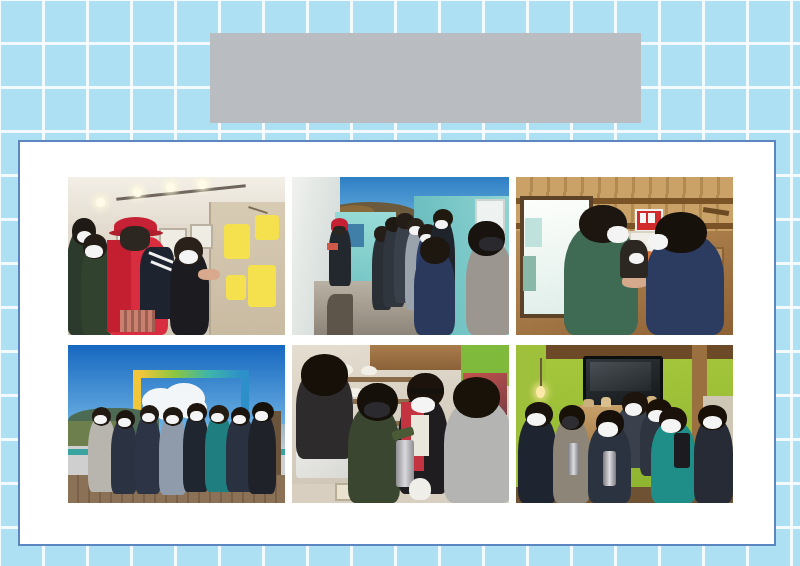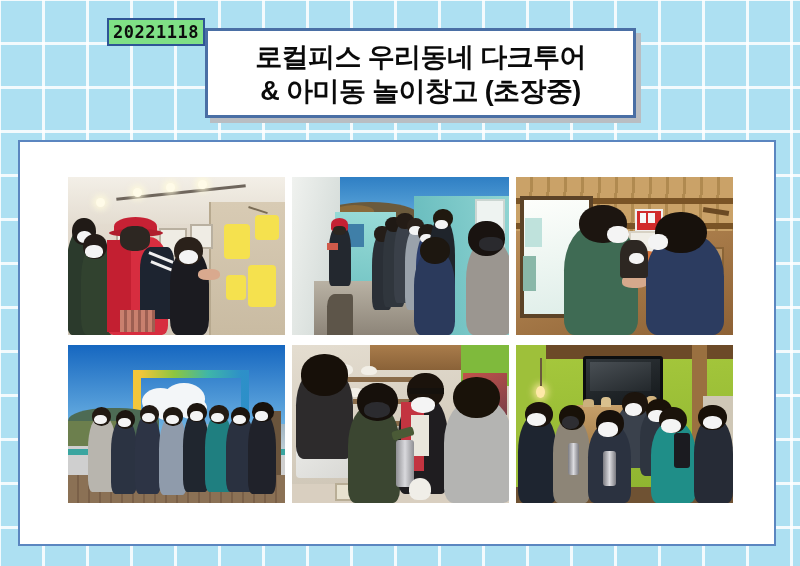--- a/index.html
+++ b/index.html
@@ -197,29 +197,22 @@
   .mask { background:#f4f4f4; border-radius:46%; }
   .head { border-radius:48%; }
 </style>
 </head>
 <body>
 
 <div id="page">
 
   <div id="grid-bg"></div>
 
-  <div id="date-badge">
-    <span class="date-text">20221118</span>
-  </div>
 
   <div id="title-shadow"></div>
-  <div id="title-card">
-    <div class="title-line">로컬피스 우리동네 다크투어</div>
-    <div class="title-line">&amp; 아미동 놀이창고 (초장중)</div>
-  </div>
 
   <div id="content-card"></div>
 
   <div id="photo-grid">
 
     <div class="photo">
       <div class="scene">
         <div class="lay p1-wall"></div>
         <div class="lay p1-ceil"></div>
         <div class="lay p1-track"></div>

